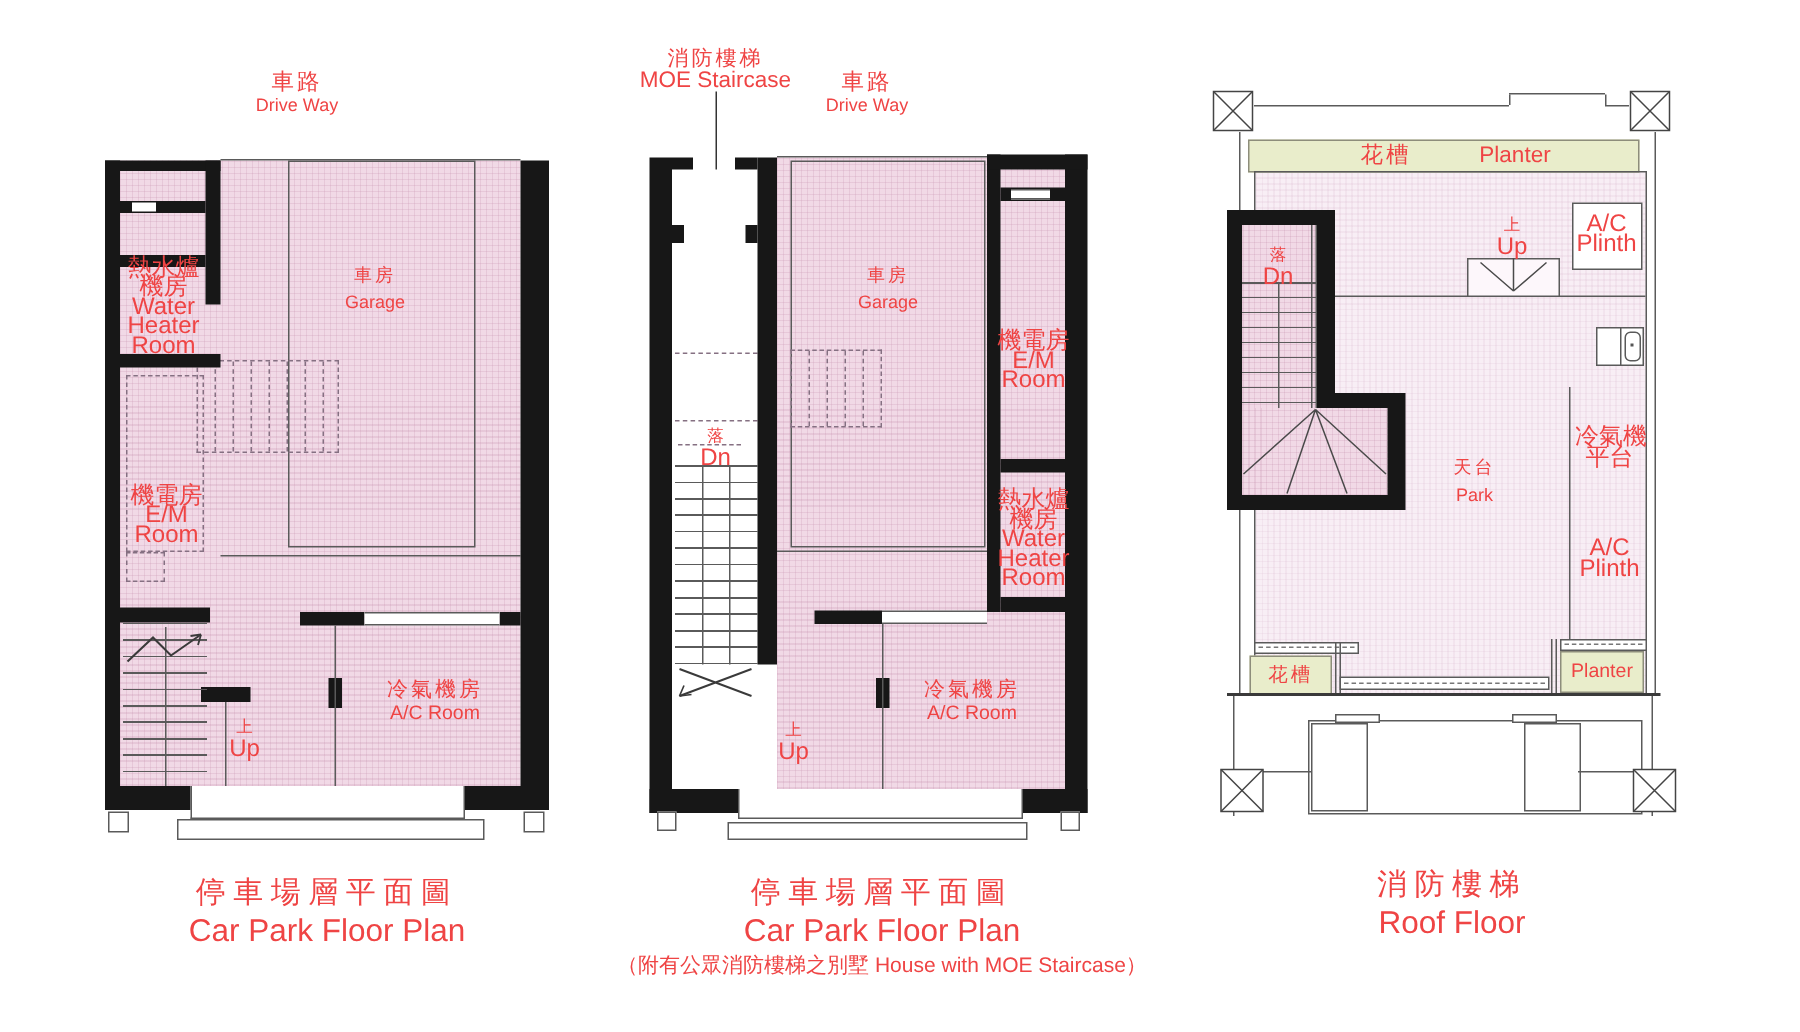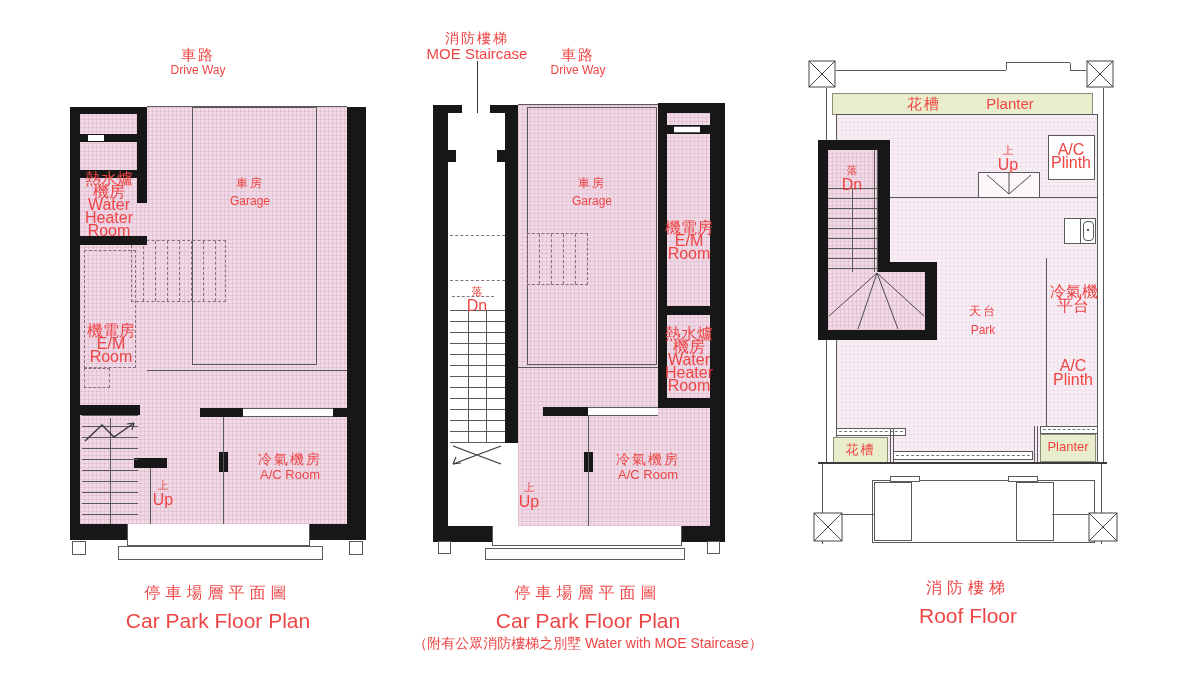--- a/index.html
+++ b/index.html
@@ -23,21 +23,21 @@
   .hdash{position:absolute;height:0;border-top:1px dashed #857082}
   .vdash{position:absolute;width:0;border-left:1px dashed #857082}
   .dashrect{position:absolute;border:1px dashed #857082}
   .treads{position:absolute;background-image:repeating-linear-gradient(180deg,#5a5a5a 0 1px,transparent 1px 11px)}
   .treads10{position:absolute;background-image:repeating-linear-gradient(180deg,#5a5a5a 0 1px,transparent 1px 10px)}
   .win{position:absolute;background:#fff;border-top:1px solid #5a5a5a;border-bottom:1px solid #5a5a5a}
   .lbl{position:absolute;text-align:center;line-height:1.12;white-space:nowrap;color:#ef4444}
   .f11{font-size:11px}.f12{font-size:16px}.f13{font-size:13px}.f14{font-size:14px}
   .f15{font-size:15px}.f16{font-size:12px}
   .zh{letter-spacing:2px}
-  .cap-zh{font-size:16px;letter-spacing:5px}
+  .cap-zh{font-size:20px;letter-spacing:5px}
   .cap-en{font-size:21px}
   .cap-note{font-size:14px}
   svg.abs{overflow:visible}
 </style>
 </head>
 <body>
 
 <div class="canvas">
 
   
@@ -195,21 +195,21 @@
     <div class="lbl f14 zh" style="left:598px;top:452px;width:100px">冷氣機房</div>
     <div class="lbl f13" style="left:598px;top:468px;width:100px">A/C Room</div>
     <div class="lbl f11" style="left:462px;top:285px;width:30px">落</div>
     <div class="lbl f12" style="left:462px;top:297px;width:30px">Dn</div>
     <div class="lbl f11" style="left:516px;top:481px;width:26px">上</div>
     <div class="lbl f12" style="left:516px;top:493px;width:26px">Up</div>
 
     
     <div class="lbl cap-zh" style="left:468px;top:584px;width:240px">停車場層平面圖</div>
     <div class="lbl cap-en" style="left:468px;top:609px;width:240px">Car Park Floor Plan</div>
-    <div class="lbl cap-note" style="left:388px;top:636px;width:400px">（附有公眾消防樓梯之別墅 Water with MOE Staircase）</div>
+    <div class="lbl cap-note" style="left:388px;top:636px;width:400px">（附有公眾消防樓梯之別墅 House with MOE Staircase）</div>
   </section>
 
   
   <section style="display:contents">
     
     <div class="roofpink" style="left:837px;top:115px;width:260px;height:348px"></div>
     <div class="green" style="left:832px;top:93px;width:261px;height:22px"></div>
     <div class="thin" style="left:836px;top:114px;width:262px;height:350px"></div>
     <div class="vl" style="left:826px;top:88px;height:376px"></div>
     <div class="vl" style="left:1103px;top:88px;height:376px"></div>

